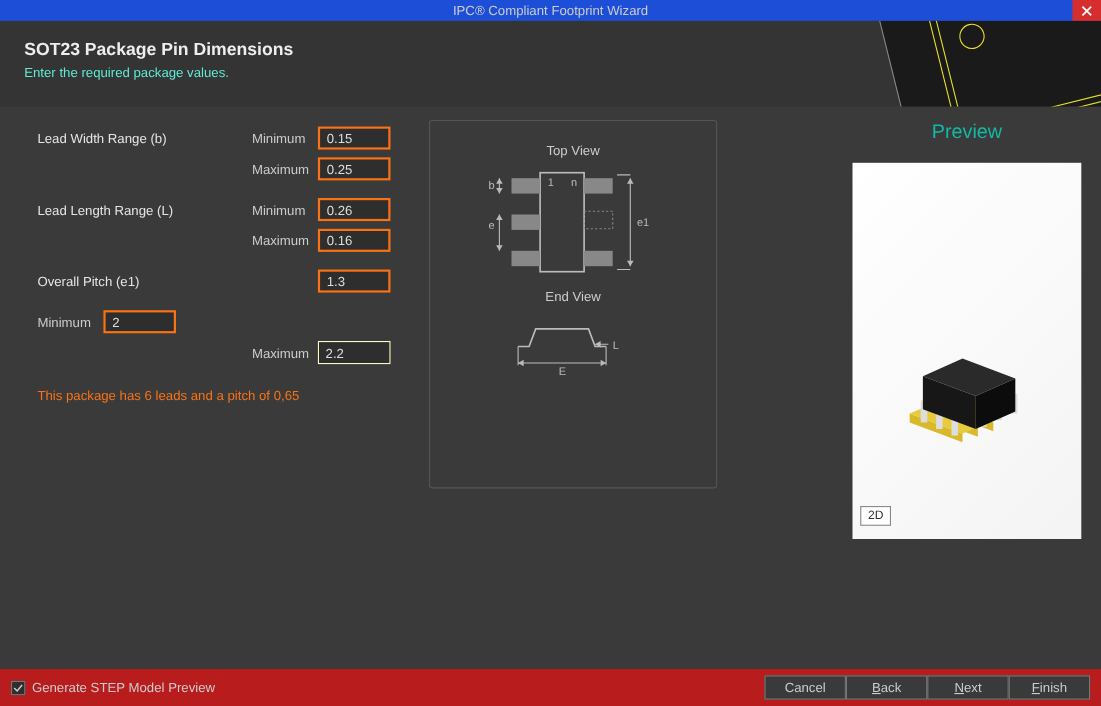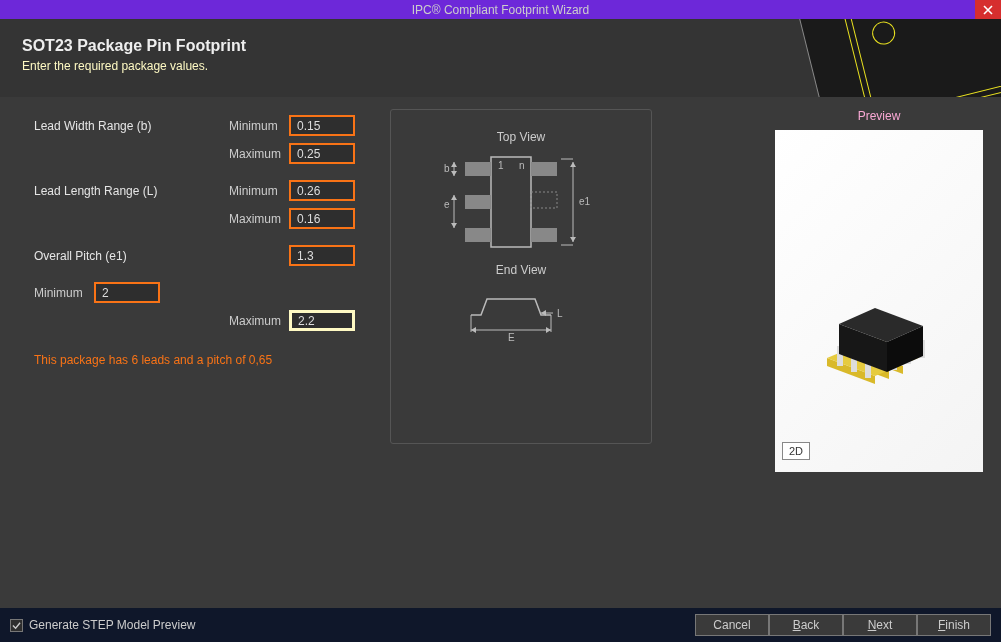--- a/index.html
+++ b/index.html
@@ -14,21 +14,21 @@
 }
 .window {
   width: 1001px;
   height: 642px;
   background: #3a3a3a;
   display: flex;
   flex-direction: column;
 }
 .titlebar {
   height: 19px;
-  background: #6d28d9;
+  background: #1d4ed8;
   display: flex;
   align-items: center;
   justify-content: center;
   position: relative;
 }
 .titlebar-title {
   color: #ccc;
   font-size: 12px;
   text-align: center;
 }
@@ -52,21 +52,21 @@
   height: 78px;
   background: #343434;
 }
 .header-title {
   font-size: 16px;
   font-weight: bold;
   color: #eee;
 }
 .header-sub {
   font-size: 12px;
-  color: #fef9c3;
+  color: #5eead4;
   margin-top: 4px;
 }
 .header-graphic {
   position: absolute;
   right: 0;
   top: 0;
   width: 270px;
   height: 100px;
 }
 .body {
@@ -104,21 +104,21 @@
   width: 66px;
   height: 21px;
   background: #2e2e2e;
   border: 2px solid #f97316;
   color: #ddd;
   padding: 0 6px;
   font-size: 12px;
   font-family: inherit;
 }
 .form-input.active {
-  border: 3px solid #fef9c3;
+  border: 1px solid #fef9c3;
 }
 .spacer { height: 9px; }
 .note {
   margin-top: 22px;
   color: #f97316;
   font-size: 12px;
 }
 .diagram-panel {
   width: 262px;
   border: 1px solid #555;
@@ -132,23 +132,23 @@
   color: #ccc;
   font-size: 12px;
   margin-bottom: 8px;
 }
 .preview-col {
   flex: 1;
   margin-left: 120px;
 }
 .preview-label {
   text-align: center;
-  color: #f9a8d4;
-  font-size: 12px;
-  margin-bottom: 7px;
+  color: #14b8a6;
+  font-size: 18px;
+  margin-bottom: 18px;
 }
 .preview-box {
   width: 208px;
   height: 342px;
   background: linear-gradient(135deg, #fff 0%, #f4f4f4 100%);
   position: relative;
   margin: 0 auto;
 }
 .btn-2d {
   position: absolute;
@@ -156,21 +156,21 @@
   bottom: 12px;
   background: #fff;
   border: 1px solid #888;
   padding: 2px 6px;
   font-size: 11px;
   color: #333;
   cursor: pointer;
 }
 .footer {
   height: 34px;
-  background: #0f172a;
+  background: #b91c1c;
   border-top: 0;
   display: flex;
   align-items: center;
   padding: 0 10px;
   justify-content: center;
 }
 .checkbox-wrap {
   display: flex;
   align-items: center;
   gap: 6px;
@@ -209,21 +209,21 @@
   <div class="titlebar">
     <span class="titlebar-title">IPC® Compliant Footprint Wizard</span>
     <div class="close-btn">
       <svg viewBox="0 0 10 10">
           <path d="M1 1 L9 9 M9 1 L1 9" stroke="#fff" stroke-width="1.6"></path>
         </svg>
     </div>
   </div>
 
   <div class="header">
-    <div class="header-title">SOT23 Package Pin Footprint</div>
+    <div class="header-title">SOT23 Package Pin Dimensions</div>
     <div class="header-sub">Enter the required package values.</div>
     <svg class="header-graphic" viewBox="0 0 270 100" preserveAspectRatio="xMaxYMin slice">
       <g transform="translate(60 -35) rotate(-14)">
         <rect x="0" y="0" width="260" height="180" fill="#1a1a1a" stroke="#888" stroke-width="1"></rect>
         <rect x="44" y="36" width="160" height="120" fill="none" stroke="#e8e020" stroke-width="1"></rect>
         <rect x="50" y="42" width="148" height="108" fill="none" stroke="#e8e020" stroke-width="1"></rect>
         <circle cx="78" cy="70" r="11" fill="none" stroke="#e8e020" stroke-width="1"></circle>
         <g fill="#d60f0f">
           <rect x="52" y="6" width="22" height="30" rx="4"></rect>
           <rect x="78" y="6" width="22" height="30" rx="4"></rect>

